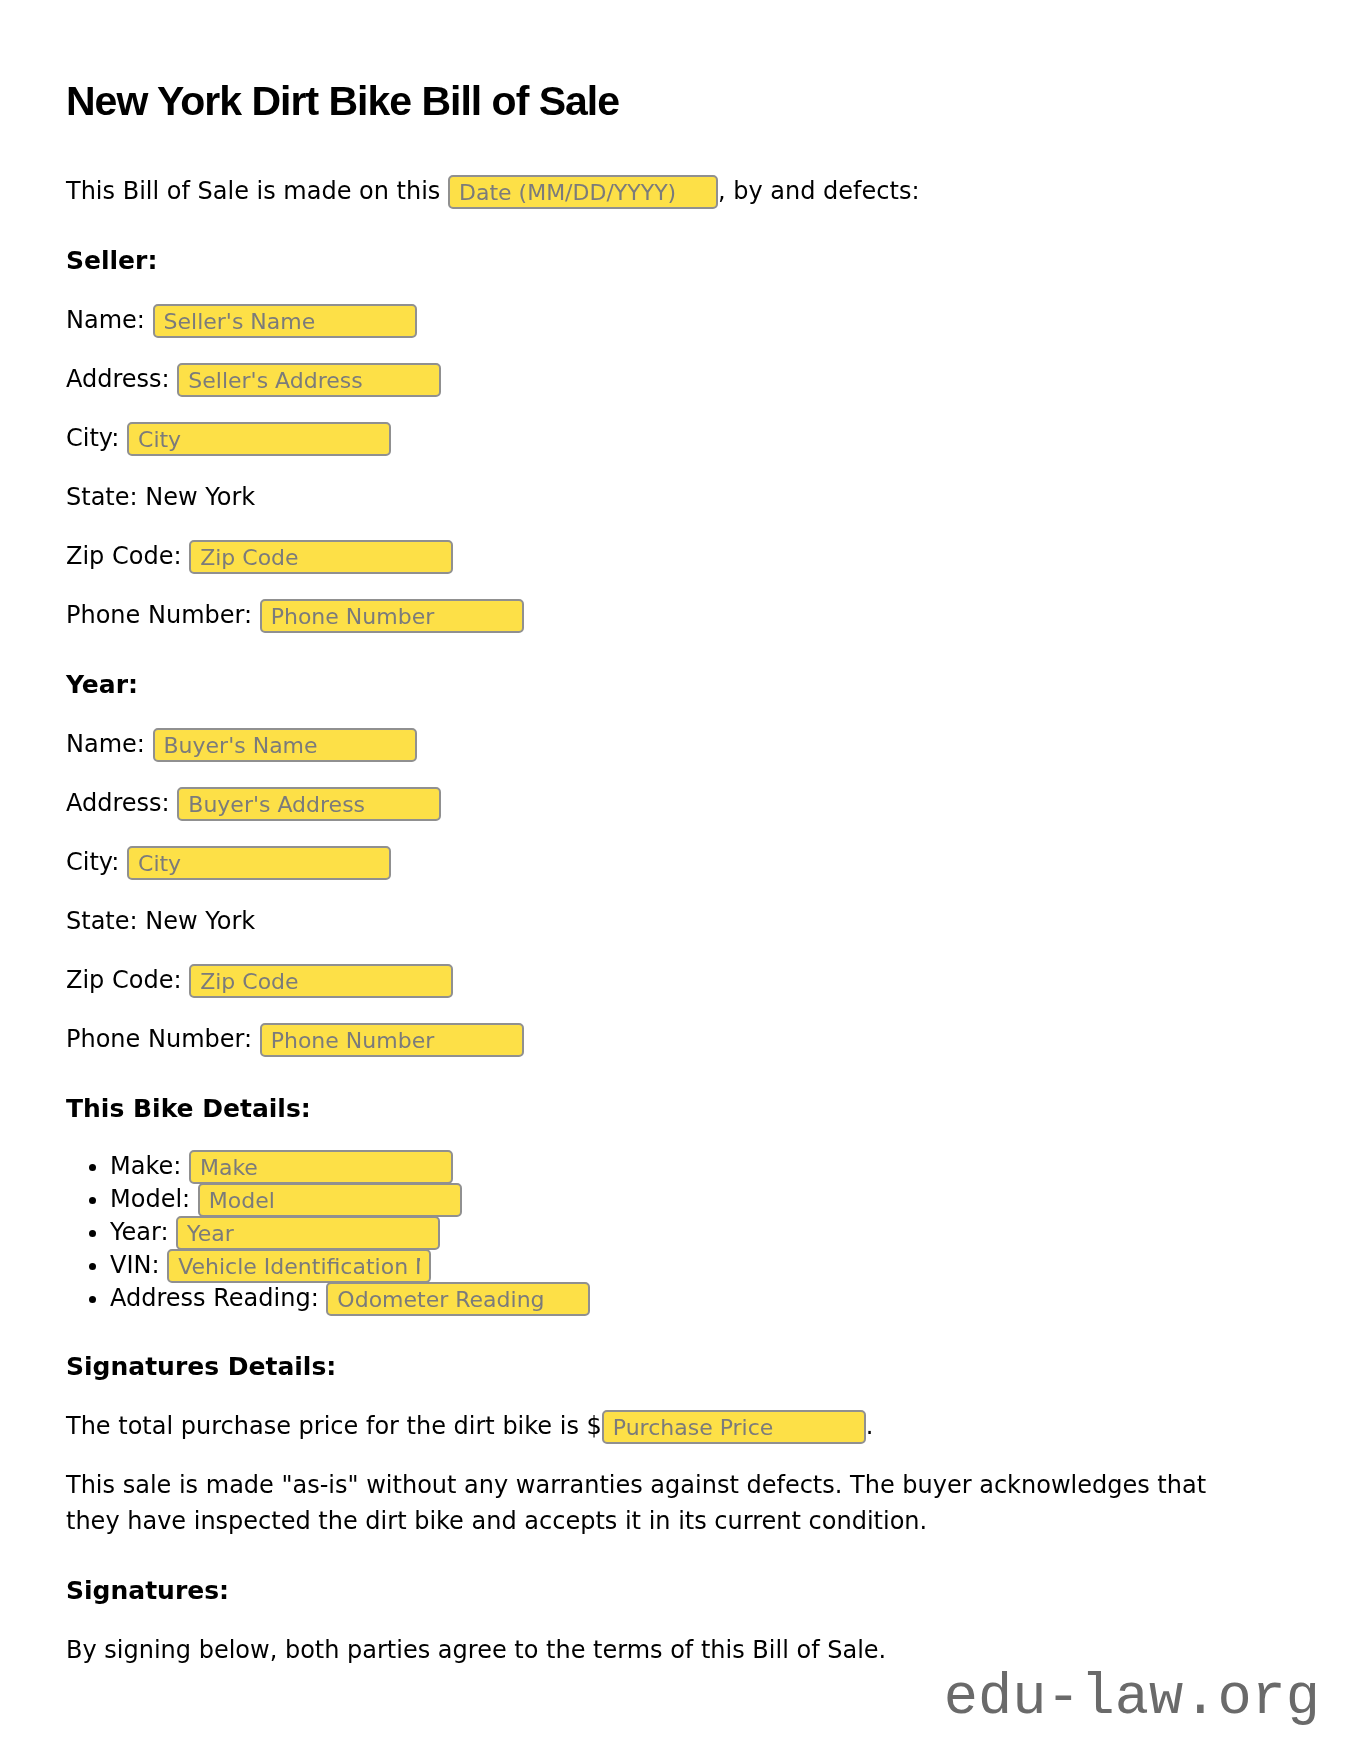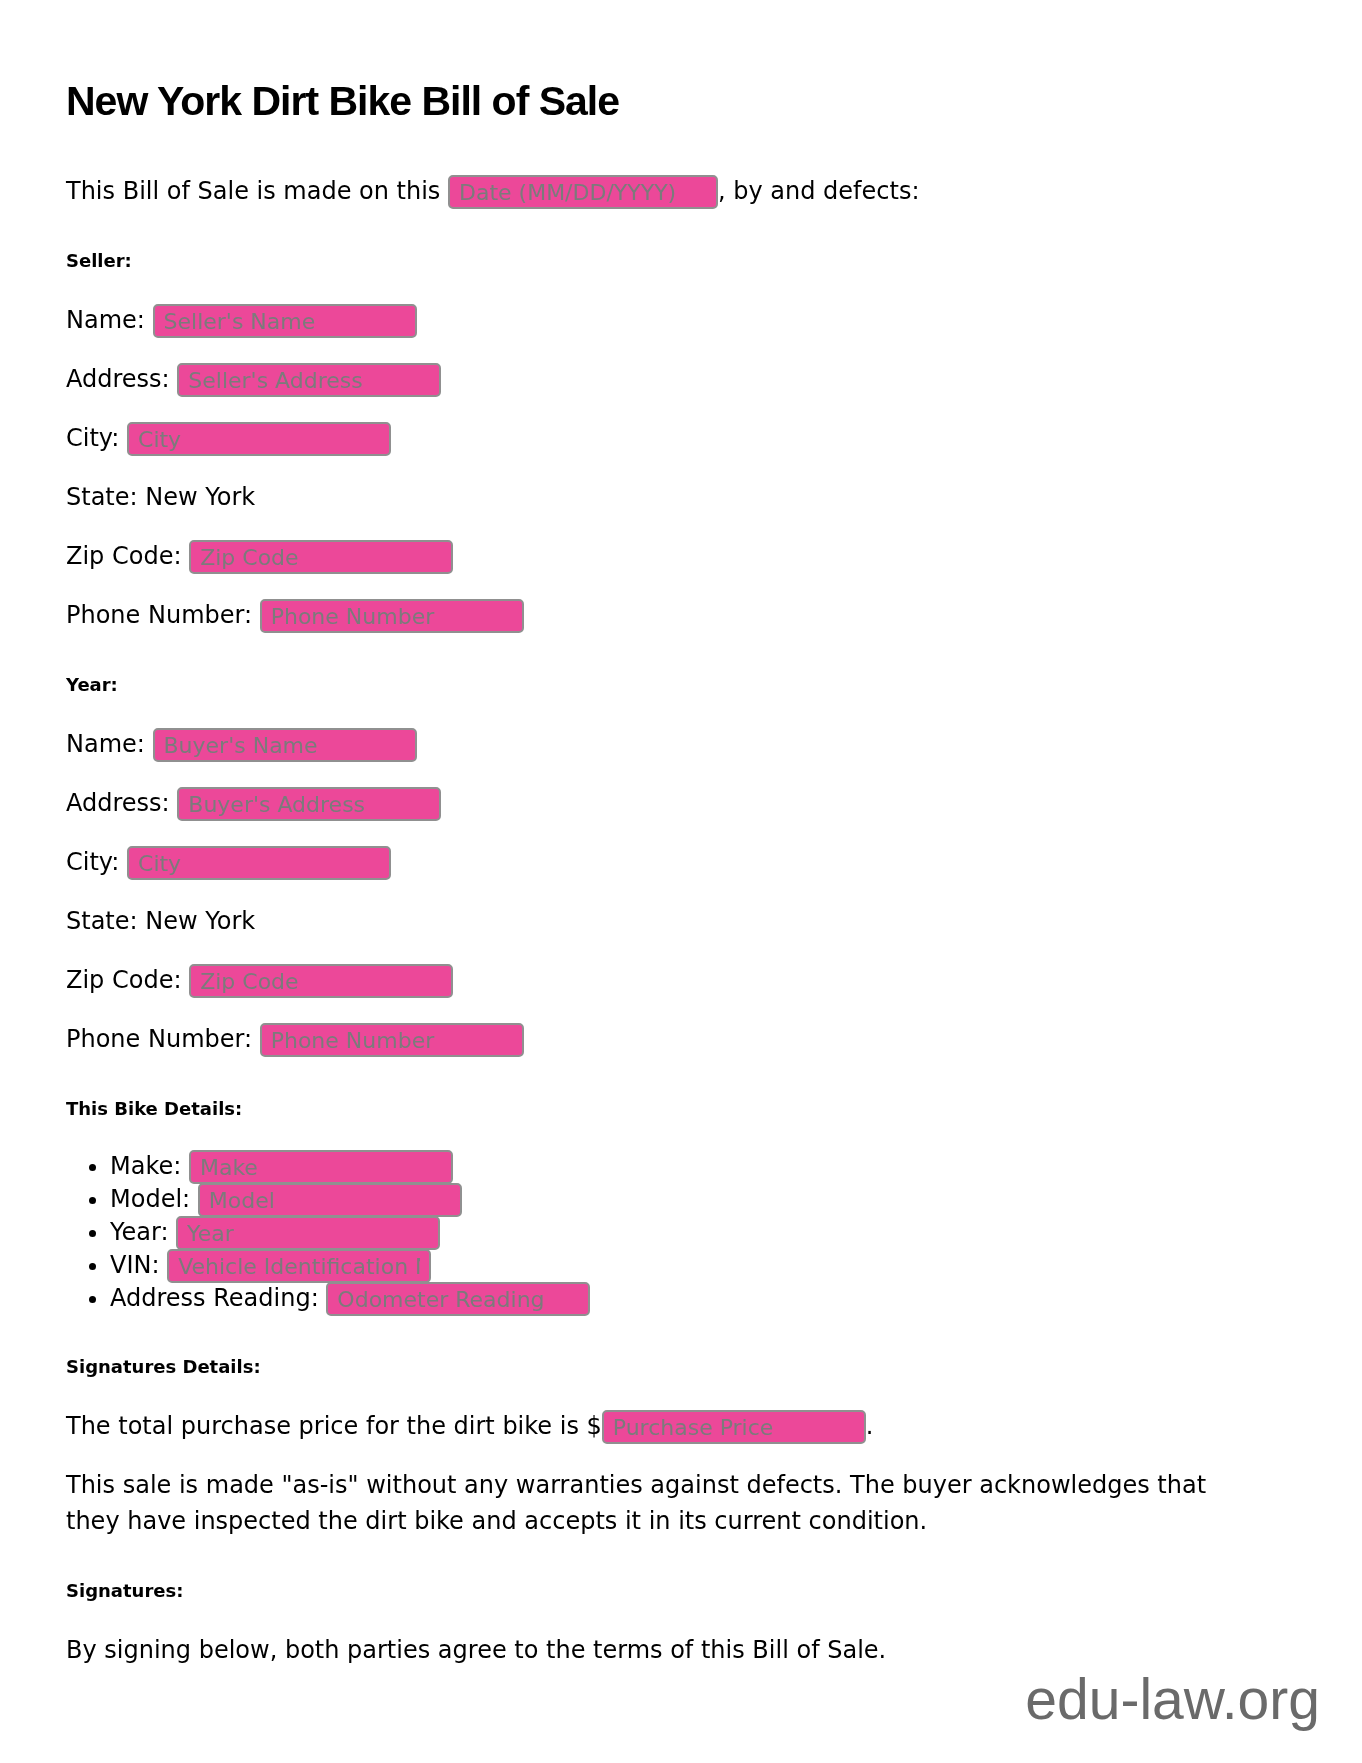--- a/index.html
+++ b/index.html
@@ -21,32 +21,32 @@
     font-weight: bold;
     letter-spacing: -1px;
     margin: 0 0 52px 0;
   }
   p.row {
     font-size: 24px;
     line-height: 36px;
     margin: 23px 0;
   }
   h2.section-heading {
-    font-size: 18px;
+    font-size: 25px;
     line-height: 36px;
     font-weight: bold;
     margin: 34px 0 23px 0;
   }
   input.field {
     box-sizing: border-box;
     height: 34px;
     width: 264px;
     border: 2px solid #909090;
     border-radius: 5px;
-    background: #ec4899;
+    background: #fde047;
     font-family: "DejaVu Sans", sans-serif;
     font-size: 22px;
     color: #333333;
     padding: 0 9px;
     vertical-align: middle;
     outline: none;
   }
   input.field::placeholder { color: #7b7b7b; opacity: 1; }
   input.field.wide { width: 270px; }
   ul.bike-list {
@@ -62,21 +62,21 @@
   p.para {
     font-size: 24px;
     line-height: 36px;
     margin: 23px 0;
     max-width: 1150px;
   }
   .watermark {
     position: absolute;
     top: 1666px;
     right: 42px;
-    font-family: Liberation Sans, sans-serif;
+    font-family: Liberation Mono, monospace;
     font-size: 57px;
     color: #6a6a6a;
     white-space: nowrap;
   }
 </style>
 </head>
 <body>
 
 <h1 class="doc-title">New York Dirt Bike Bill of Sale</h1>
 

